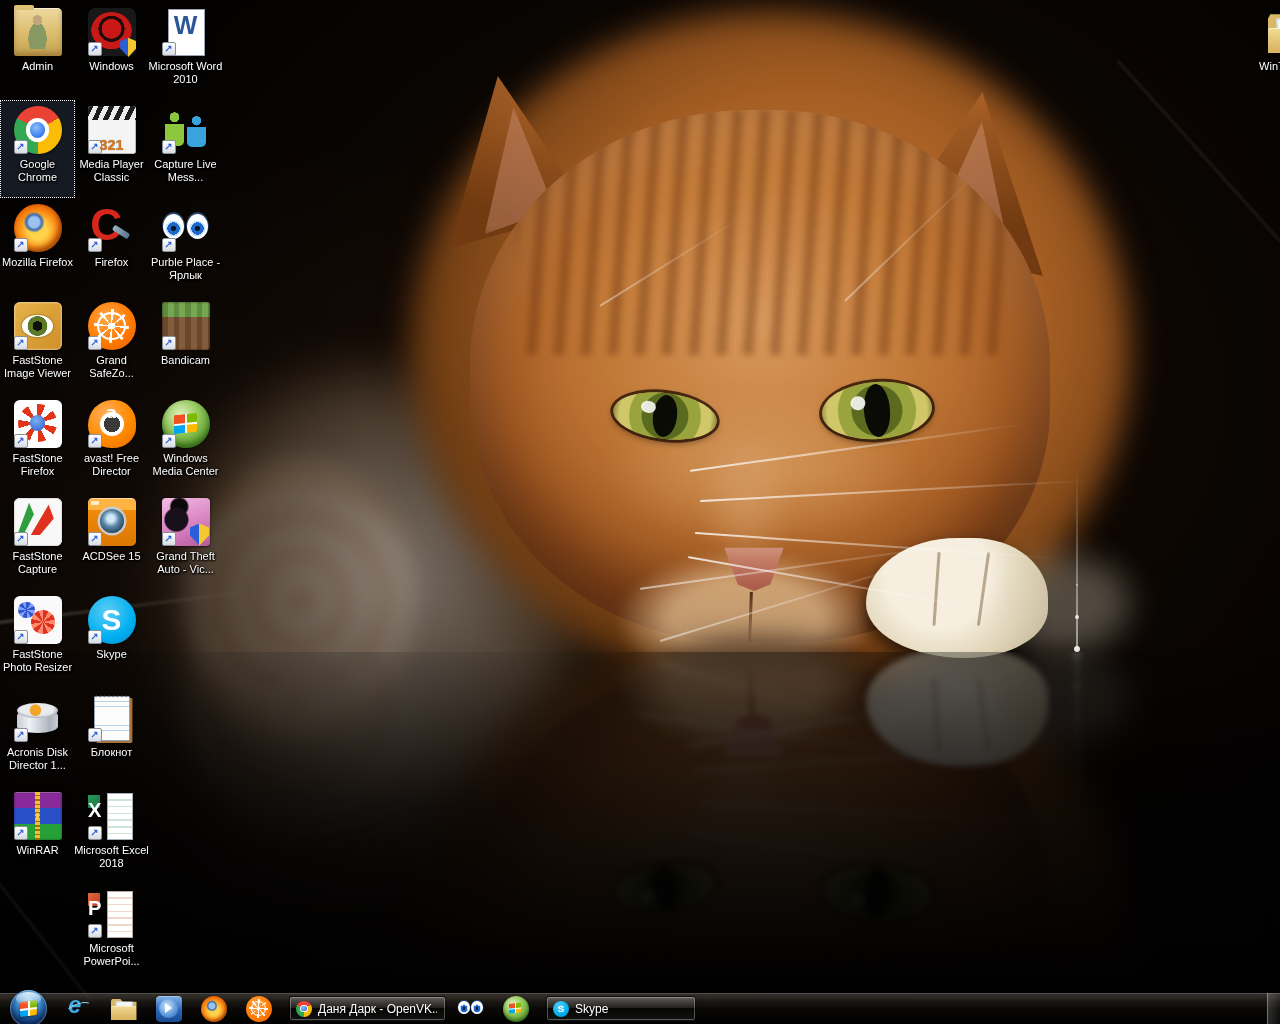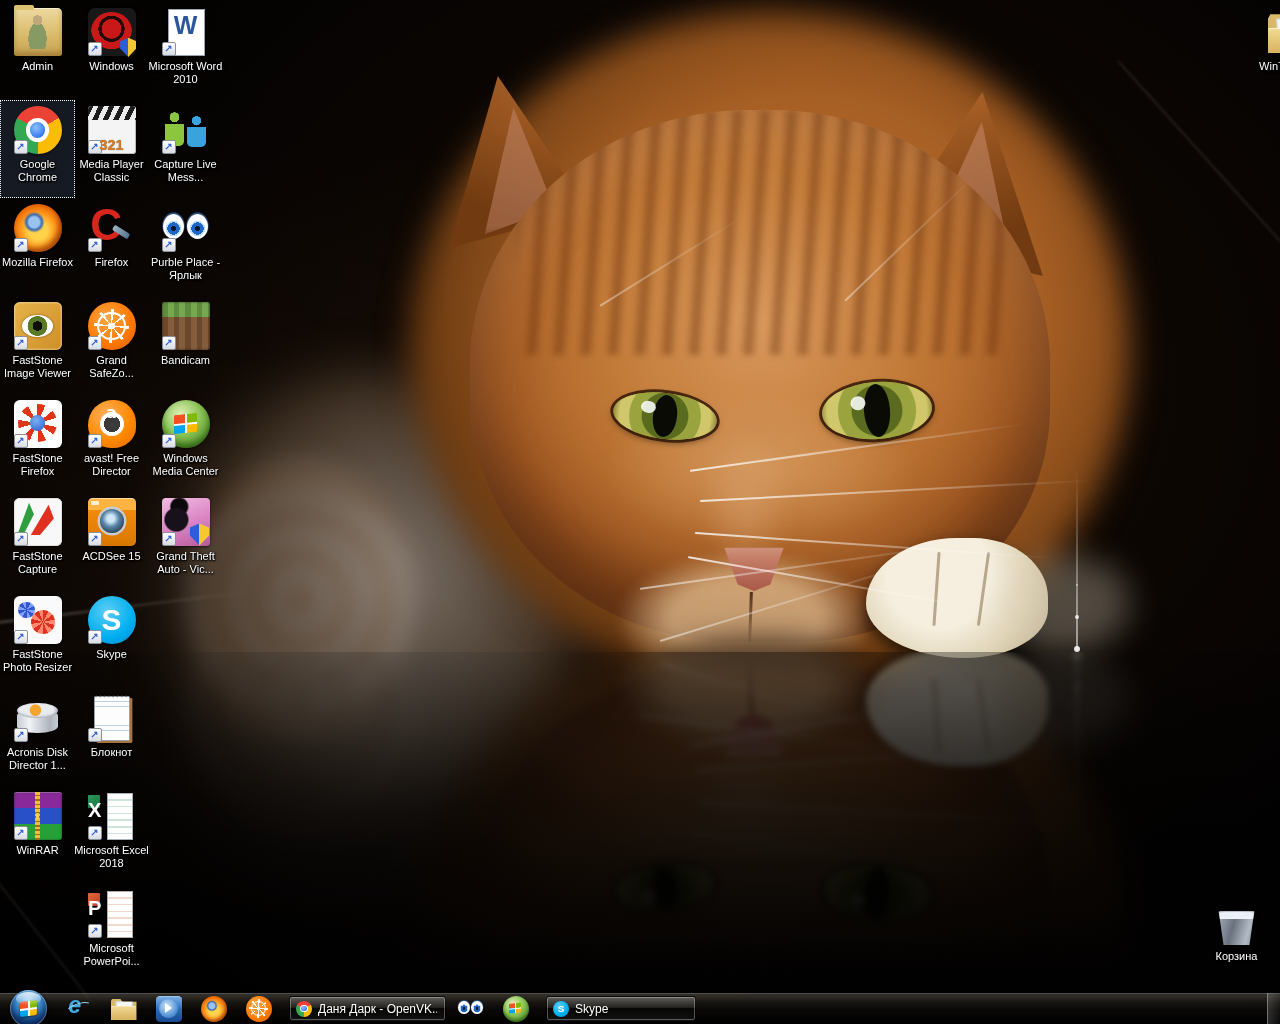--- a/index.html
+++ b/index.html
@@ -548,24 +548,20 @@
           <div class="app-icon i-gta">
             <span class="sc">↗</span>
           </div>
           <div class="icon-label">Grand Theft Auto - Vic...</div>
         </div>
       </div>
       <div class="icon-cell right-top">
         <div class="app-icon i-folder"></div>
         <div class="icon-label">Win7Logon...</div>
       </div>
-      <div class="icon-cell right-bottom">
-        <div class="app-icon i-recycle"></div>
-        <div class="icon-label">Корзина</div>
-      </div>
     </div>
 
   <div id="taskbar">
     <div class="orb-slot">
       <button class="start-orb" title=""></button>
     </div>
     <div id="tb-items">
         <button class="tb-pin">
           <div class="app-icon i-ie"></div>
         </button>

